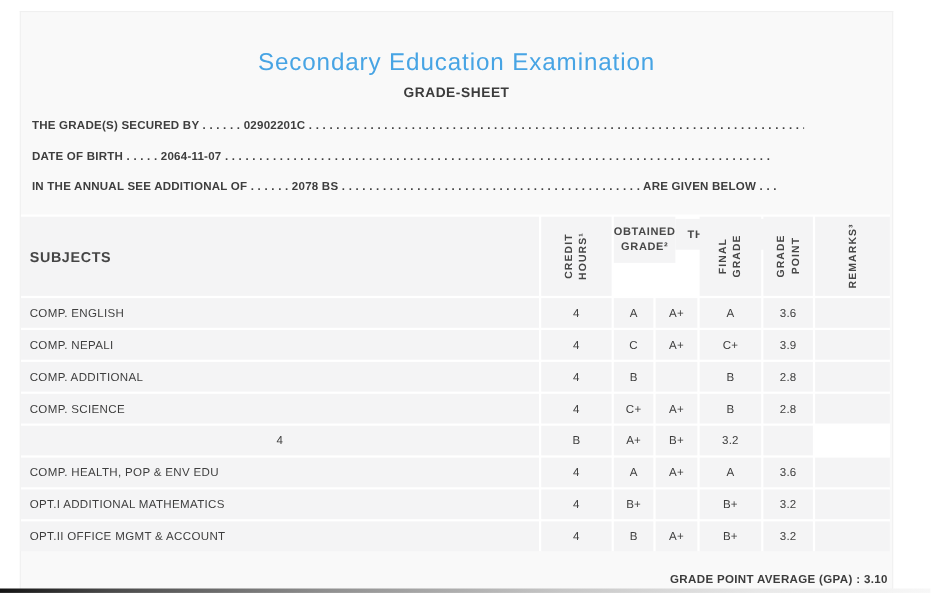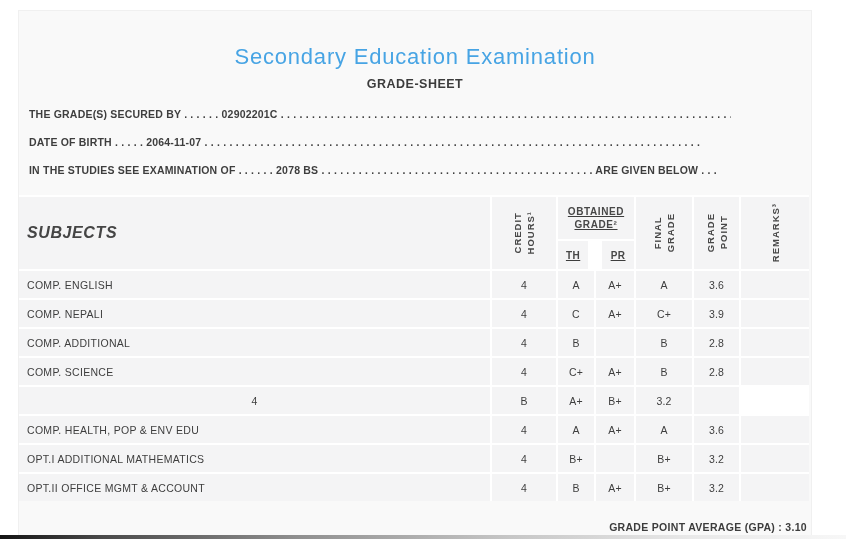--- a/index.html
+++ b/index.html
@@ -59,42 +59,40 @@
     display: grid;
     grid-template-columns: 471px 64px 36px 38px 56px 45px 68px;
     column-gap: 2px;
   }
   .cell { background: #f4f4f5; }
   .thead { height: 72px; }
   .thead .cell { display: flex; align-items: center; justify-content: center; }
   .th-subjects {
     justify-content: flex-start !important;
     padding-left: 8px;
-    font-size: 16px;
+    font-size: 13px;
     font-weight: bold;
     letter-spacing: 0.6px;
     color: #454545;
-    font-style: italic;
   }
   .vh {
     writing-mode: vertical-rl;
     transform: rotate(180deg);
     text-align: center;
     font-size: 9.5px;
     font-weight: bold;
     letter-spacing: 1px;
     line-height: 13px;
     color: #474747;
     white-space: normal;
   }
   .obtained-wrap {
     grid-column: 3 / 5;
     display: flex;
-    flex-direction: column;
-    text-decoration: underline;
+    flex-direction: row;
   }
   .obtained-top {
     height: 42px;
     background: #f4f4f5;
     display: flex;
     flex-direction: column;
     align-items: center;
     justify-content: center;
     font-size: 10px;
     font-weight: bold;
@@ -157,21 +155,21 @@
 <body>
 
 <div class="page">
 
   <div class="title">Secondary Education Examination</div>
   <div class="subtitle">GRADE-SHEET</div>
 
   <div class="info">
     <div class="info-line"><span>THE GRADE(S) SECURED BY</span><span> . . . . . . </span><span>02902201C</span><span> . . . . . . . . . . . . . . . . . . . . . . . . . . . . . . . . . . . . . . . . . . . . . . . . . . . . . . . . . . . . . . . . . . . . . . . . . . . . . . . .</span></div>
     <div class="info-line"><span>DATE OF BIRTH</span><span> . . . . . </span><span>2064-11-07</span><span> . . . . . . . . . . . . . . . . . . . . . . . . . . . . . . . . . . . . . . . . . . . . . . . . . . . . . . . . . . . . . . . . . . . . . . . . . . . . . . . .</span></div>
-    <div class="info-line"><span>IN THE STUDIES SEE EXAMINATION OF</span><span> . . . . . . </span><span>2078 BS</span><span> . . . . . . . . . . . . . . . . . . . . . . . . . . . . . . . . . . . . . . . . . . . . </span><span>ARE GIVEN BELOW . . .</span></div>
+    <div class="info-line"><span>IN THE ANNUAL SEE ADDITIONAL OF</span><span> . . . . . . </span><span>2078 BS</span><span> . . . . . . . . . . . . . . . . . . . . . . . . . . . . . . . . . . . . . . . . . . . . </span><span>ARE GIVEN BELOW . . .</span></div>
   </div>
 
   <div class="table-wrap">
 
     <div class="thead">
       <div class="cell th-subjects">SUBJECTS</div>
       <div class="cell">
         <div class="vh"><span>CREDIT</span><br><span>HOURS¹</span></div>
       </div>
       <div class="obtained-wrap">

